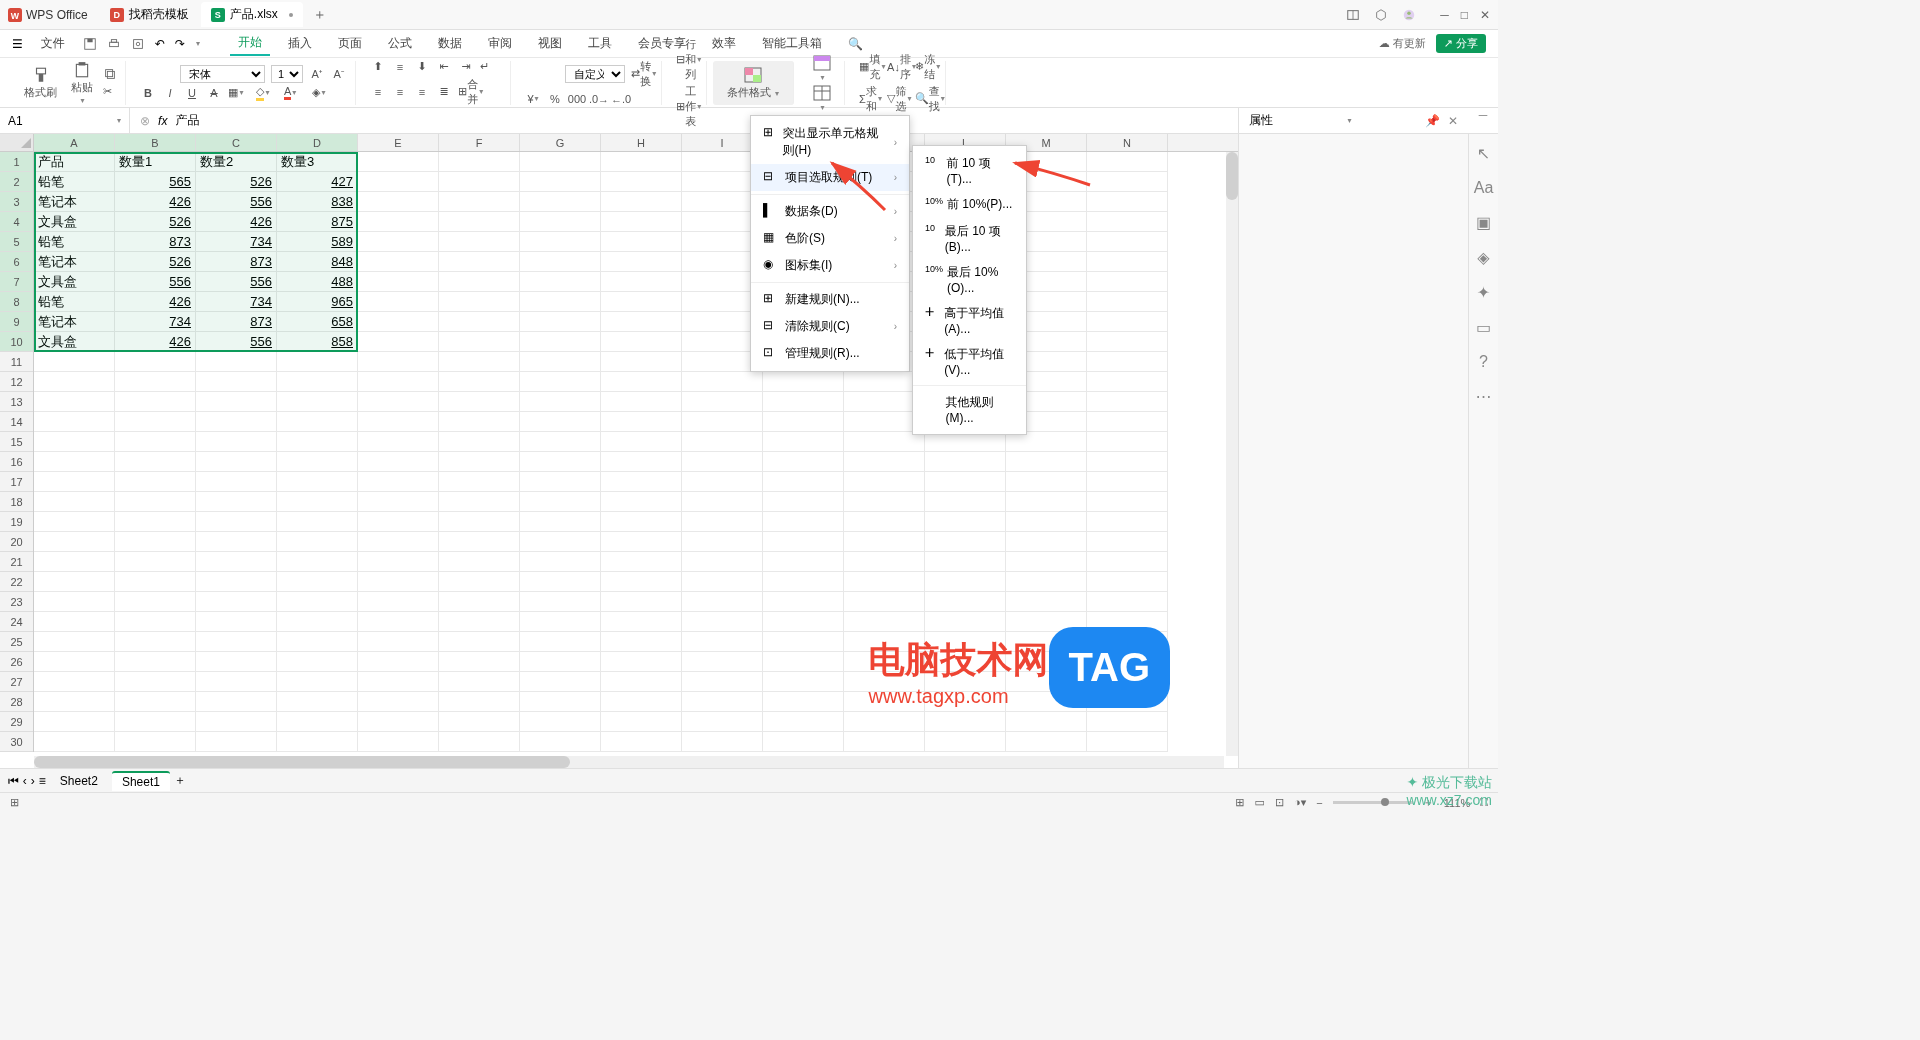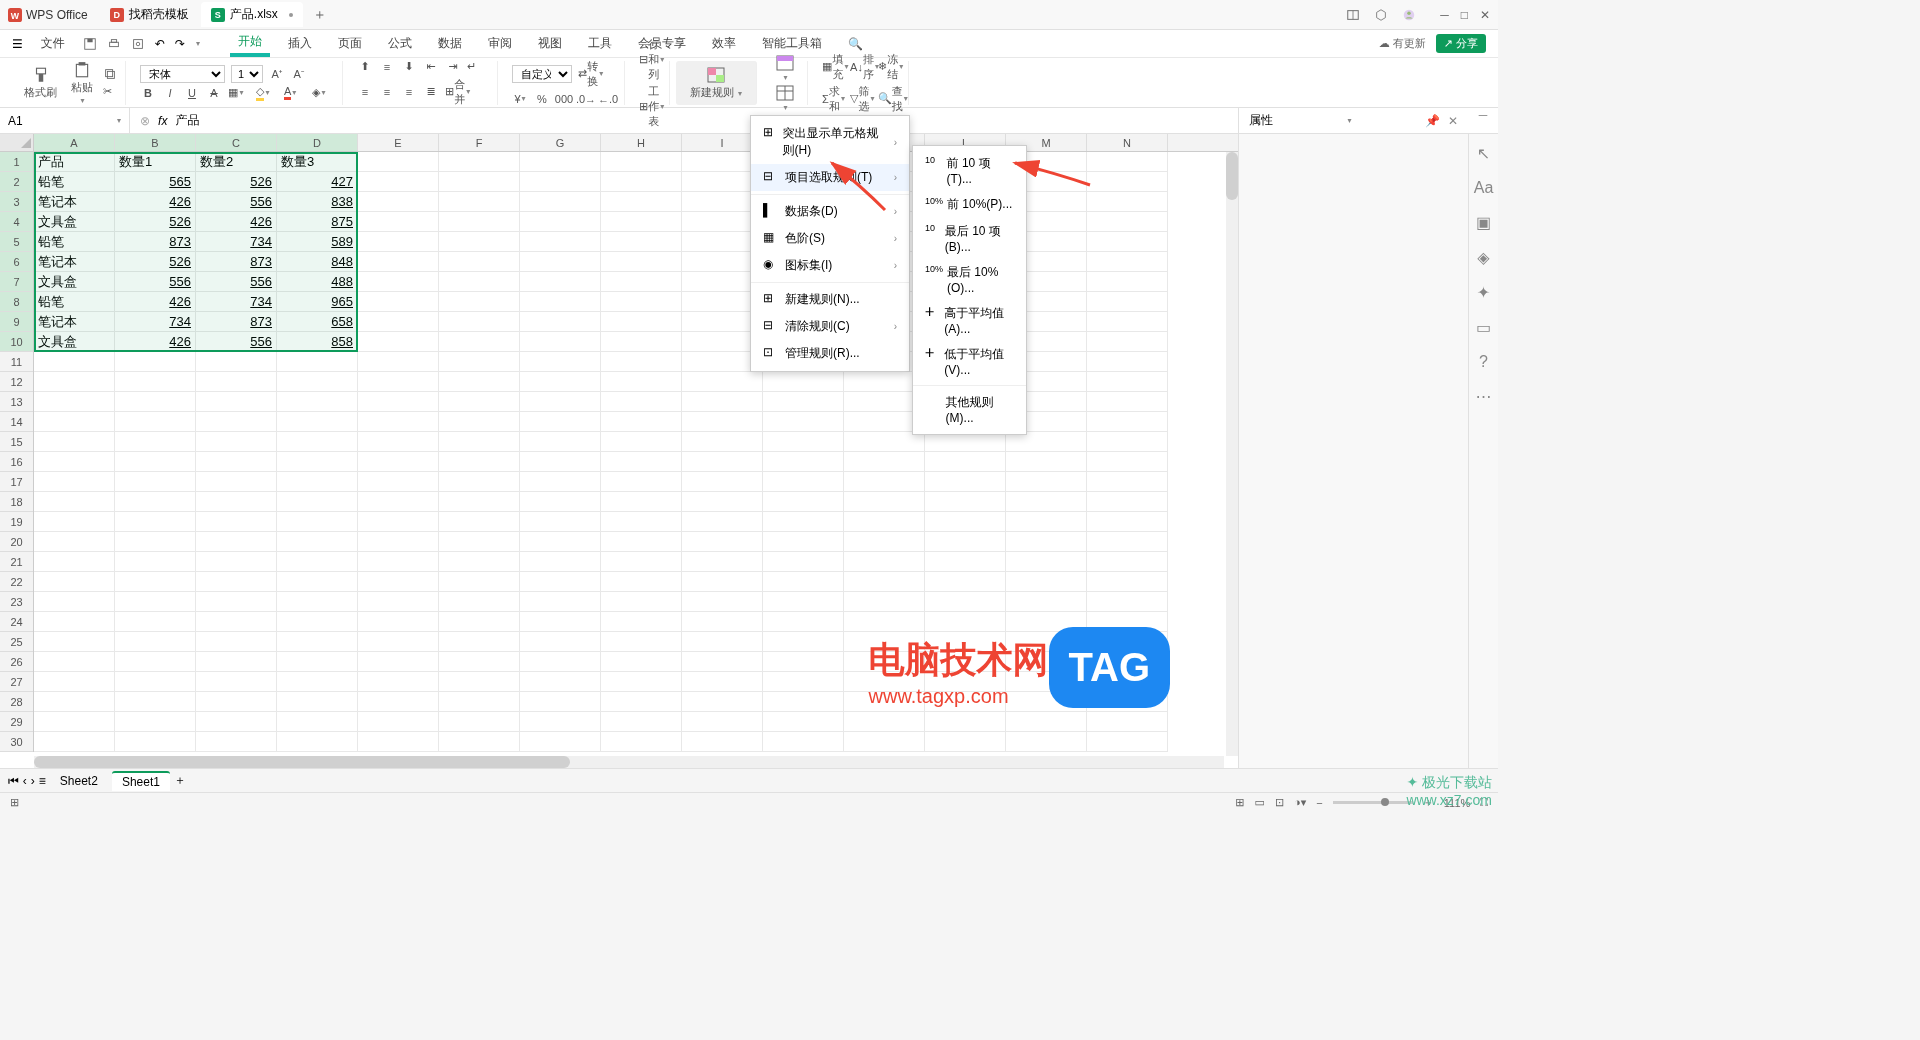--- a/index.html
+++ b/index.html
@@ -13,29 +13,29 @@
 .tab-icon.red { background: #d84a3b; }
 .tab-icon.green { background: #0d9b5b; }
 .tab .dot { width: 4px; height: 4px; border-radius: 50%; background: #999; margin-left: 6px; }
 .tab-add { margin-left: 8px; color: #666; font-size: 14px; cursor: pointer; }
 .titlebar-right { margin-left: auto; display: flex; gap: 14px; align-items: center; color: #666; }
 .titlebar-right .ico { width:14px; height:14px; display:inline-block; }
 .win-controls { display:flex; gap:12px; margin-left:10px; font-size:12px; }
 .menubar { height: 28px; background: #fff; display: flex; align-items: center; padding: 0 12px; gap: 2px; border-bottom: 1px solid #e8e8e8; font-size: 12px; }
 .menu-left { display: flex; align-items: center; gap: 10px; }
 .menu-item { padding: 3px 8px; color: #444; cursor: pointer; }
-.menu-item.active { color: #0d9b5b; border-bottom: 4px solid #14b8a6; }
+.menu-item.active { color: #0d9b5b; border-bottom: 2px solid #14b8a6; }
 .menu-right { margin-left: auto; display:flex; gap:10px; align-items:center; }
 .update-badge { font-size:11px; color:#666; display:flex; align-items:center; gap:3px; }
 .share-btn { background:#0d9b5b; color:#fff; padding:2px 8px; border-radius:3px; font-size:11px; display:flex; align-items:center; gap:3px; }
 .toolbar { height: 50px; background: #fff; display: flex; align-items: center; padding: 4px 12px; border-bottom: 1px solid #e0e0e0; font-size: 11px; color: #555; gap: 6px; }
 .tool-group { display: flex; flex-direction: column; gap: 2px; border-right: 1px solid #eee; padding: 0 8px; height: 44px; justify-content: center; }
 .tool-row { display: flex; align-items: center; gap: 6px; }
 .tool-big { display: flex; flex-direction: column; align-items: center; gap: 1px; font-size: 11px; padding: 0 4px; }
-.font-select { border:1px solid #ccc; padding:1px 4px; font-size:11px; width:85px; height:18px; background:#fff; }
+.font-select { border:1px solid #ccc; padding:1px 4px; font-size:11px; width:85px; height:18px; background:#fff;margin-left:40px; }
 .size-select { border:1px solid #ccc; padding:1px 2px; font-size:11px; width:32px; height:18px; background:#fff; }
 .tbtn { width:16px; height:16px; display:flex; align-items:center; justify-content:center; cursor:pointer; }
 .tbtn-drop { width:22px; display:flex; align-items:center; }
 .caret { font-size:8px; color:#888; margin-left:1px; }
 .namebox-row { height: 26px; background: #fff; display: flex; border-bottom: 1px solid #e0e0e0; font-size: 12px; }
 .namebox { width: 130px; border-right: 1px solid #e0e0e0; padding: 0 8px; display:flex; align-items:center; justify-content:space-between; }
 .fx-area { display:flex; align-items:center; gap:8px; padding: 0 10px; flex:1; }
 .workspace { display:flex; height: calc(100% - 30px - 28px - 50px - 26px - 24px - 20px); }
 .grid-area { flex:1; position:relative; background:#fff; }
 .col-headers { display:flex; height:18px; background:#f3f3f3; border-bottom:1px solid #ccc; }
@@ -269,21 +269,21 @@
         <span class="tbtn-drop">⊞ <span>工作表</span><span class="caret">▾</span></span>
       </div>
   </div>
   <div class="tool-group" style="background:#f0f0f0;border-radius:3px">
     <div class="tool-big" style="padding:2px 6px">
       <svg width="20" height="18" viewBox="0 0 20 18">
           <rect x="2" y="2" width="16" height="14" fill="none" stroke="#666"></rect>
           <rect x="2" y="2" width="8" height="7" fill="#e8a"></rect>
           <rect x="10" y="9" width="8" height="7" fill="#ae8"></rect>
         </svg>
-      <span><span>新建规则</span> <span class="caret">▾</span></span>
+      <span><span>条件格式</span> <span class="caret">▾</span></span>
     </div>
   </div>
   <div class="tool-group">
     <div class="tool-big">
         <svg width="20" height="18" viewBox="0 0 20 18">
           <rect x="2" y="2" width="16" height="14" fill="none" stroke="#666"></rect>
           <rect x="2" y="2" width="16" height="5" fill="#c8e"></rect>
         </svg>
         <span class="caret">▾</span>
       </div>

